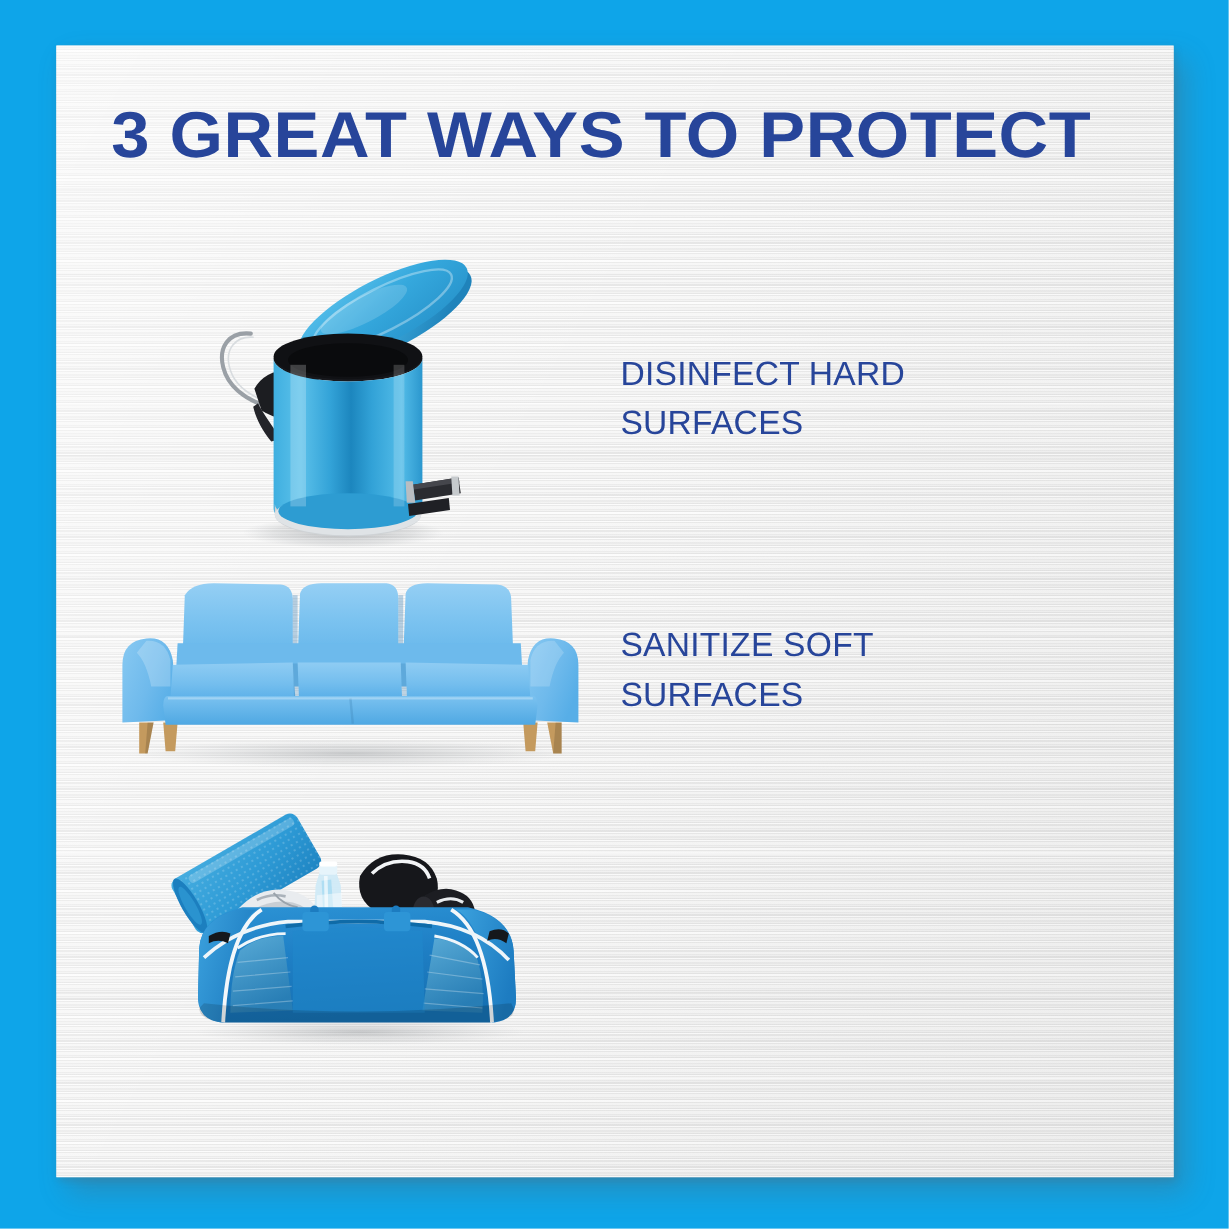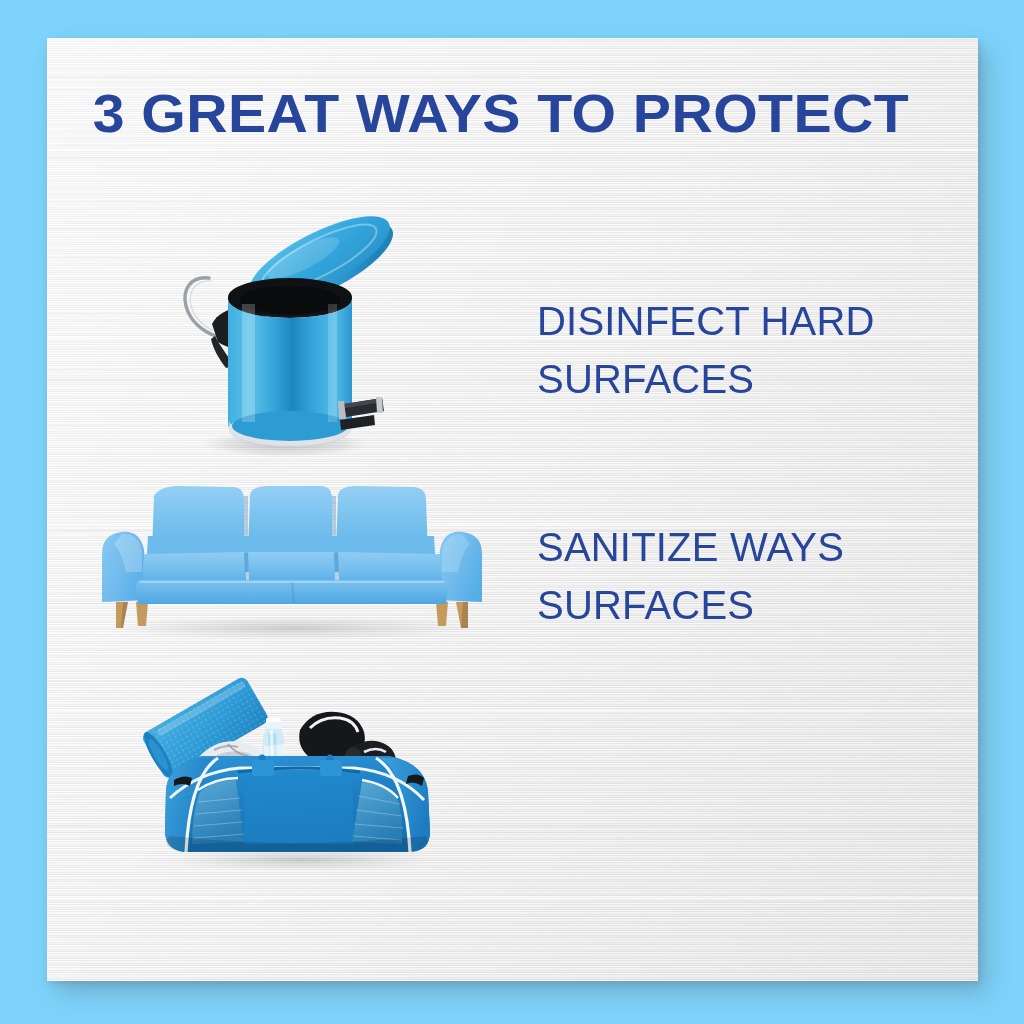--- a/index.html
+++ b/index.html
@@ -13,21 +13,21 @@
     height: 1024px;
     font-family: "Liberation Sans", sans-serif;
     -webkit-font-smoothing: antialiased;
   }
 
   #stage {
     position: relative;
     width: 1024px;
     height: 1024px;
     overflow: hidden;
-    background: #7dd3fc;
+    background: #0ea5e9;
   }
 
   
   .panel {
     position: absolute;
     left: 47px;
     top: 38px;
     width: 931px;
     height: 943px;
     background:
@@ -80,25 +80,25 @@
     line-height: 1;
     text-align: center;
     transform: scaleX(1.06);
     transform-origin: 50% 50%;
     white-space: nowrap;
   }
 
   
   .caption {
     position: absolute;
-    left: 537px;
+    left: 517px;
     width: 400px;
     color: #27459A;
     font-family: "Liberation Sans", sans-serif;
-    font-size: 40px;
+    font-size: 28px;
     font-weight: 400;
     letter-spacing: 0.2px;
     line-height: 1.45;
   }
   .caption .l { display: block; white-space: nowrap; }
   #caption-1 { top: 292px; }
   #caption-2 { top: 518px; }
   #caption-3 { top: 748px; }
 
   
@@ -257,21 +257,21 @@
         <path d="M242 77 L246 77 L247 104 L243 104 Z" fill="rgba(60,130,180,0.30)"></path>
       </g>
 
       <path d="M48 104 L352 104 Q356 104 356 112 L354 128 L46 128 L44 112 Q44 104 48 104 Z" fill="url(#sofaBase)"></path>
       <path d="M200 106 L202 127" stroke="rgba(60,130,180,0.30)" stroke-width="2" fill="none"></path>
       <path d="M48 106 L352 106" stroke="rgba(255,255,255,0.30)" stroke-width="2" fill="none"></path>
     </svg>
   </div>
 
   <div class="caption" id="caption-2">
-    <span class="l">SANITIZE WAYS</span>
+    <span class="l">SANITIZE SOFT</span>
     <span class="l">SURFACES</span>
   </div>
 
   <div class="art" id="art-duffel">
     <svg viewBox="0 0 310 200" width="310" height="200" aria-hidden="true">
       <defs>
         <linearGradient id="bagMain" x1="0" y1="0" x2="0.2" y2="1">
           <stop offset="0%" stop-color="#2C93D5"></stop>
           <stop offset="45%" stop-color="#1F80C6"></stop>
           <stop offset="100%" stop-color="#1670B2"></stop>

